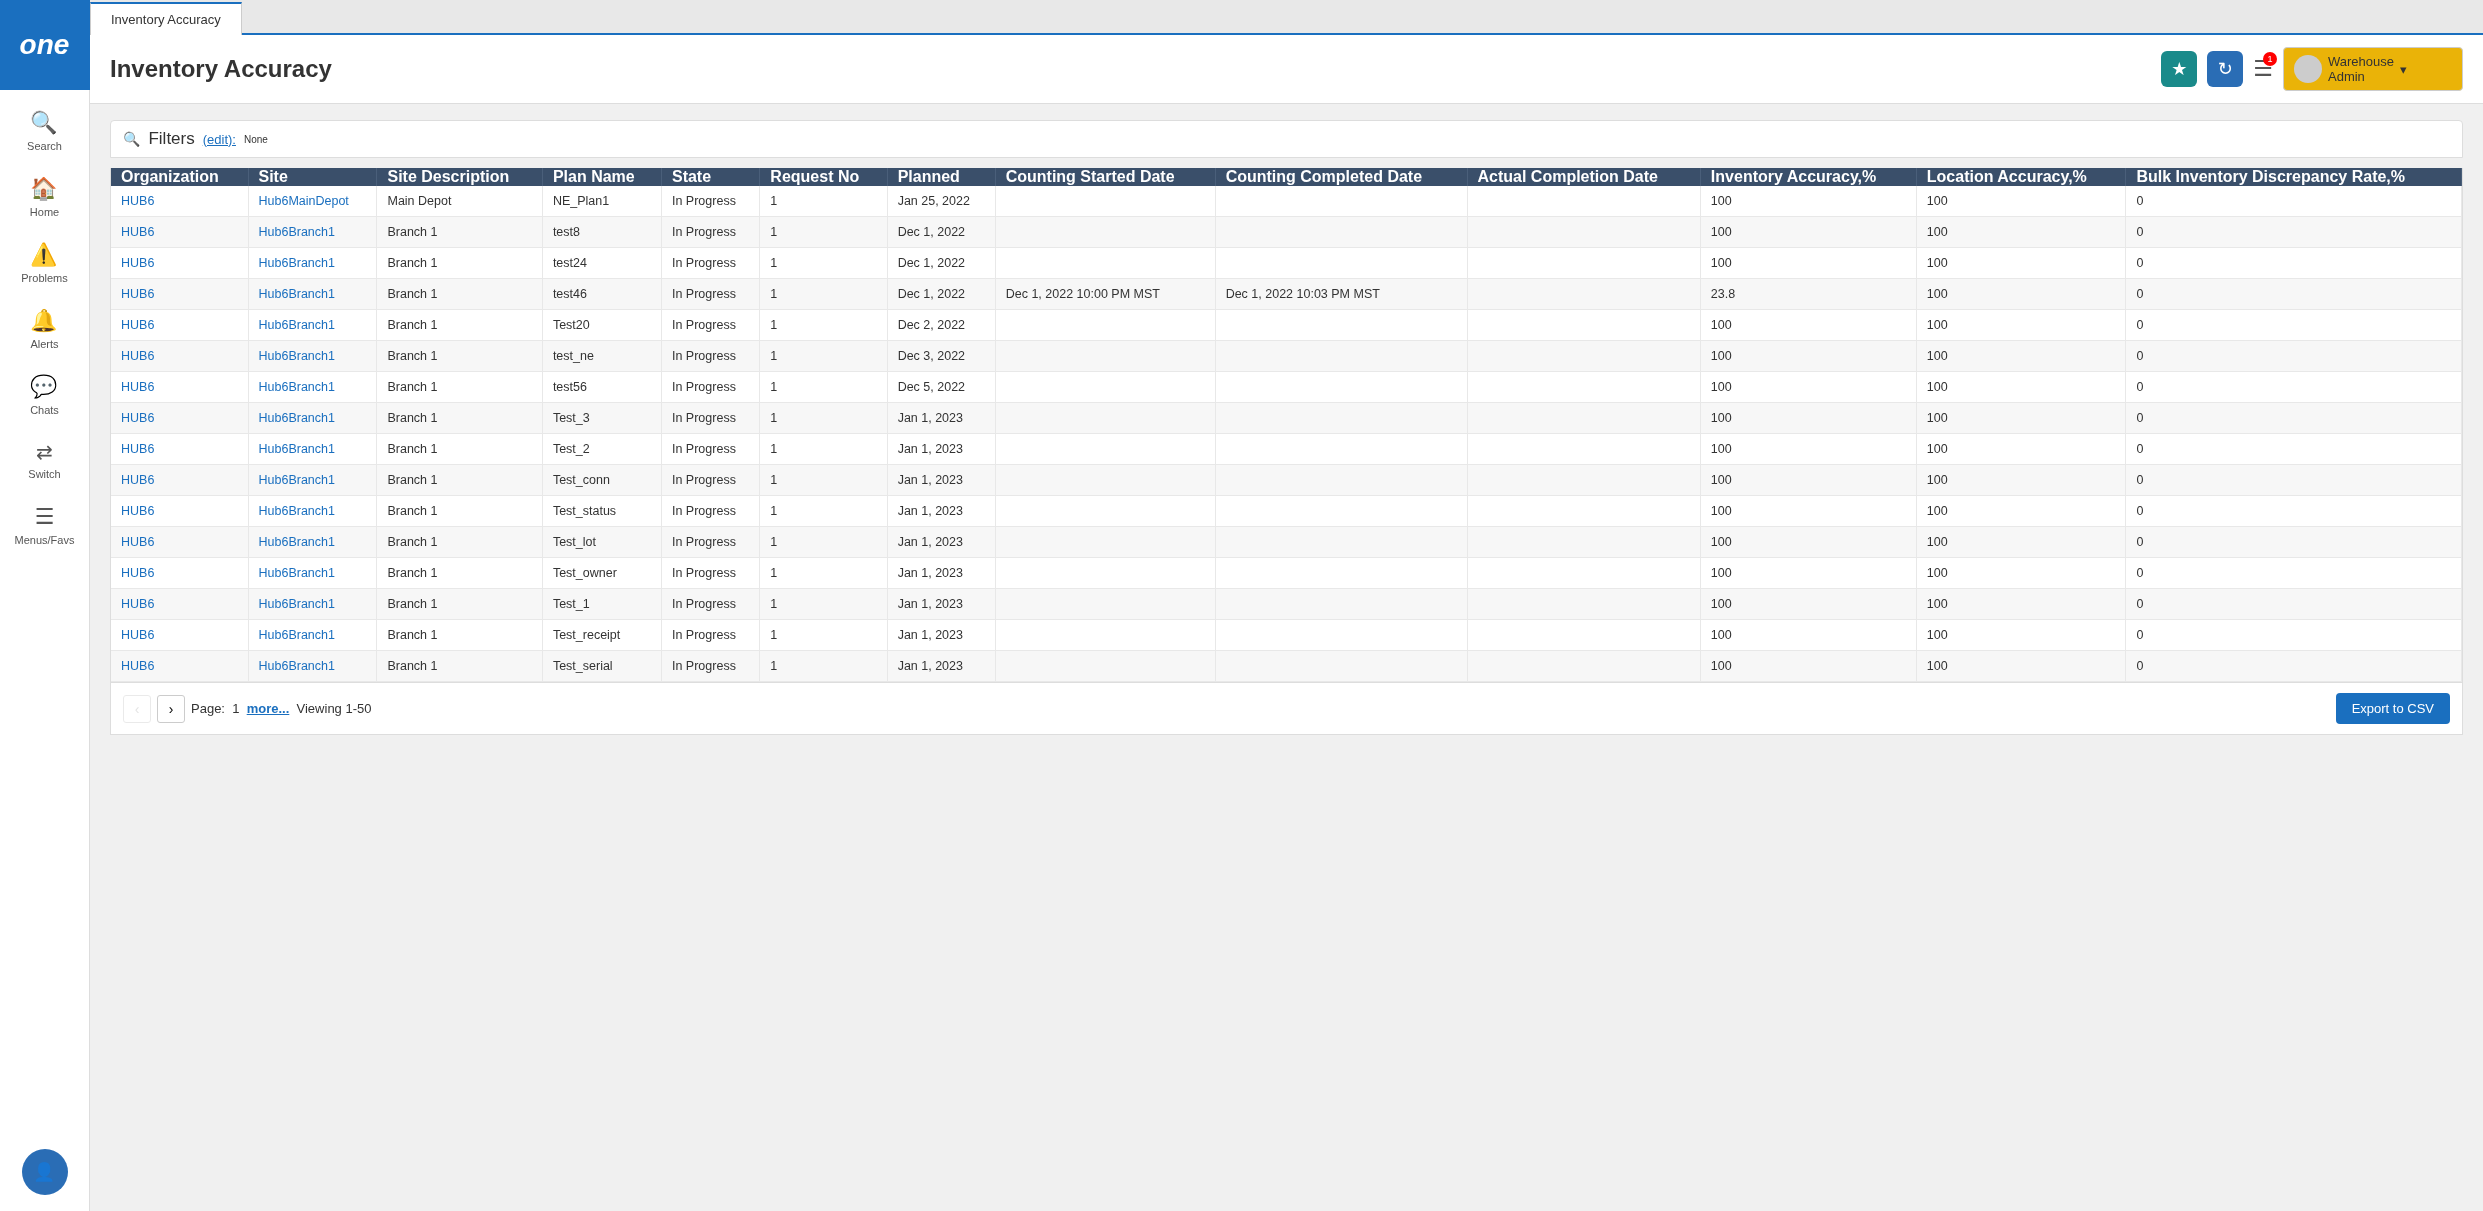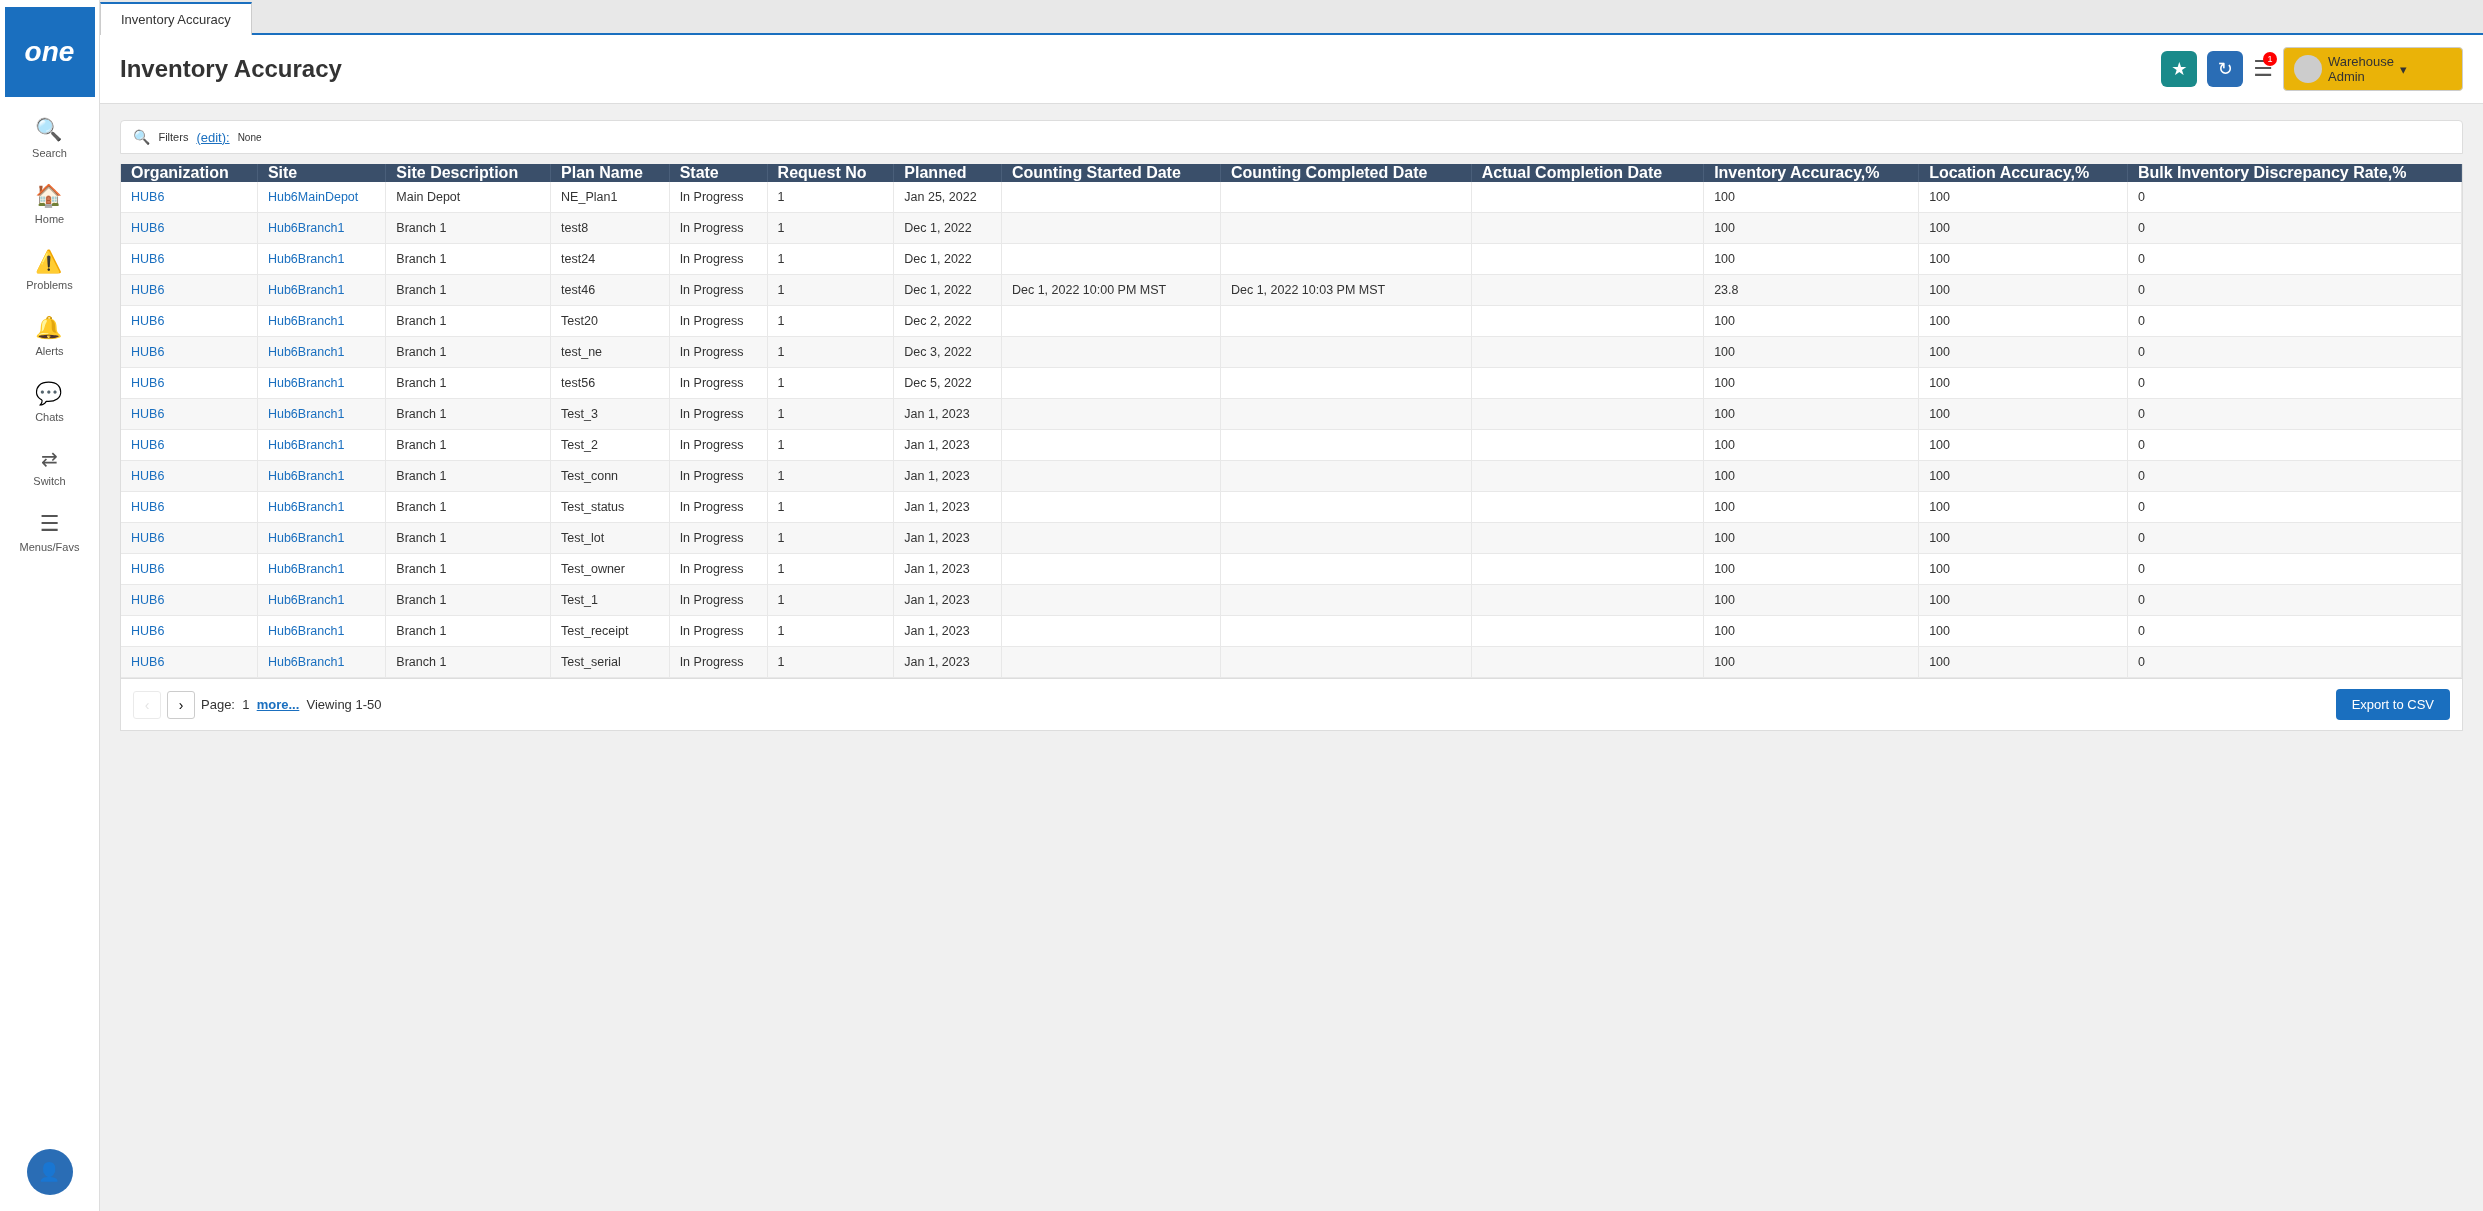--- a/index.html
+++ b/index.html
@@ -1,25 +1,25 @@
 <!DOCTYPE html>
 <html><head>
   <meta charset="utf-8">
   <style>
     * { box-sizing: border-box; margin: 0; padding: 0; }
     body { font-family: Arial, sans-serif; font-size: 13px; background: #f0f0f0; display: flex; height: 100vh; overflow: hidden; }
 
     
     .sidebar {
-      width: 100px;
+      width: 90px;
       background: #fff;
       display: flex;
       flex-direction: column;
       align-items: center;
-      padding-top: 7px;
+      padding-top: 0;
       border-right: 1px solid #ddd;
       flex-shrink: 0;
     }
     .sidebar-logo {
       width: 90px;
       height: 90px;
       background: #1a6fbf;
       display: flex;
       align-items: center;
       justify-content: center;
@@ -173,21 +173,21 @@
       display: flex;
       align-items: center;
       gap: 8px;
       margin-bottom: 10px;
       background: #fff;
       padding: 8px 12px;
       border: 1px solid #ddd;
       border-radius: 4px 4px 0 0;
     }
     .filter-icon { color: #555; font-size: 14px; }
-    .filter-label { font-size: 11px; color: #333; }
+    .filter-label { font-size: 17px; color: #333; }
     .filter-edit { color: #1a6fbf; text-decoration: underline; cursor: pointer; font-size: 13px; }
     .filter-value { font-size: 10px; color: #333; }
 
     
     .table-container {
       background: #fff;
       border: 1px solid #ddd;
       border-top: none;
       overflow: auto;
       max-height: calc(100vh - 260px);

